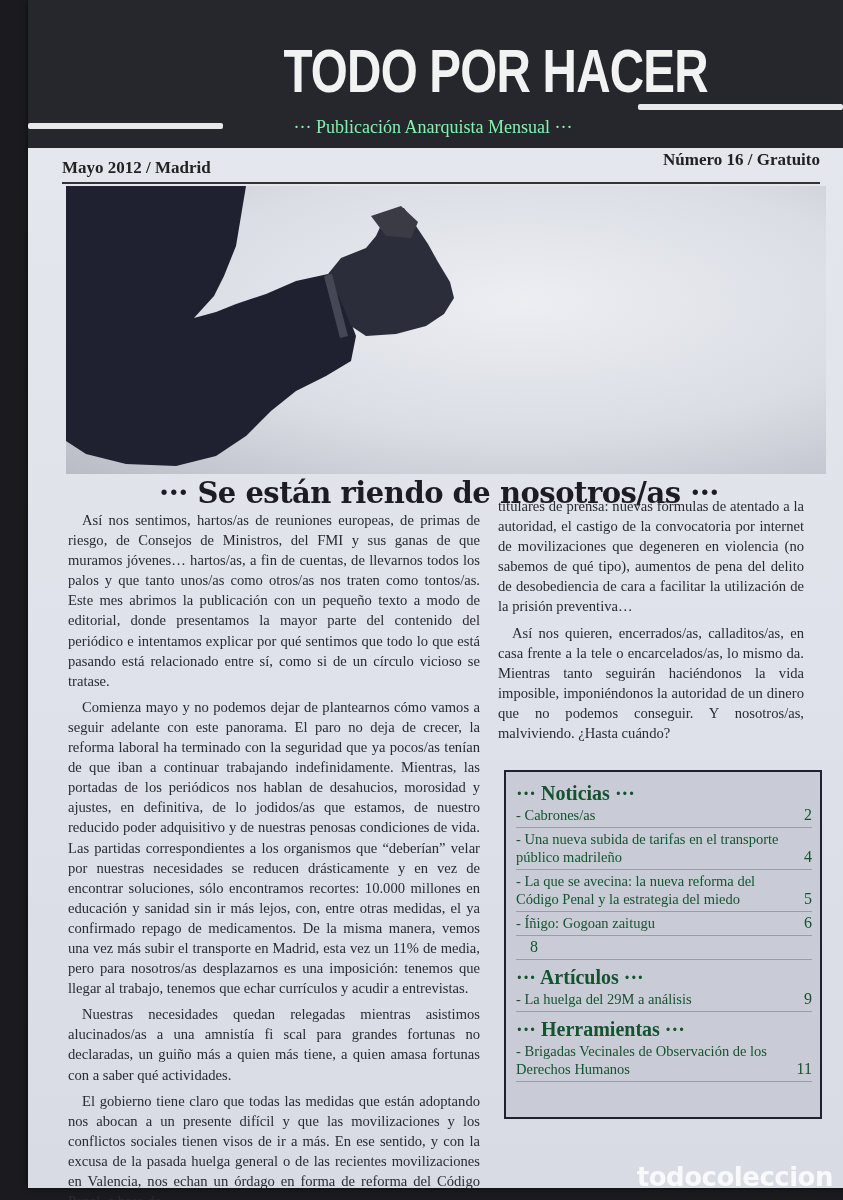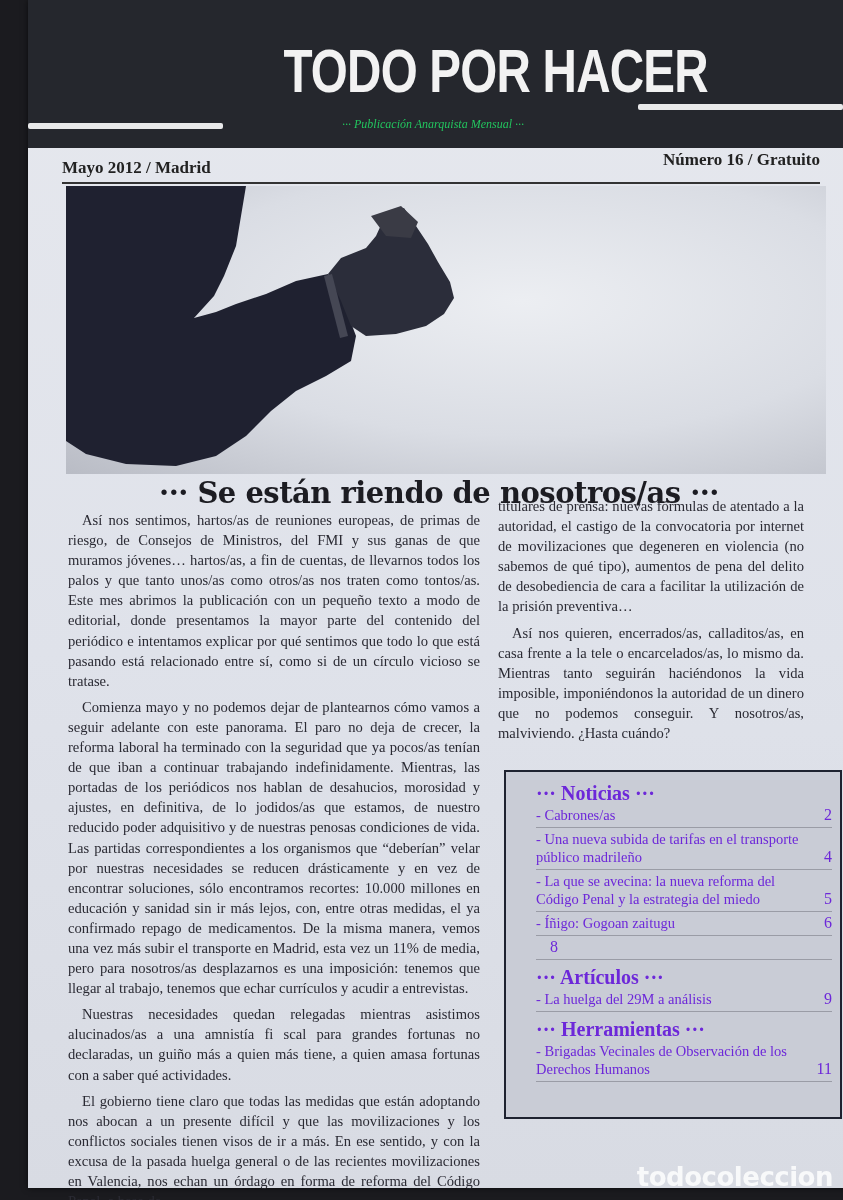--- a/index.html
+++ b/index.html
@@ -26,21 +26,21 @@
   .mast-line.right { left: 610px; width: 205px; top: 104px; }
   .mast-title {
     position: absolute; left: 212px; top: 36px; width: 395px; text-align: center;
     font-family: "Liberation Sans", "DejaVu Sans", sans-serif;
     font-weight: bold; font-size: 61px; letter-spacing: -1px; color: #f2f2f2;
     transform: scaleX(0.78); transform-origin: center;
     white-space: nowrap; line-height: 70px;
   }
   .mast-sub {
     position: absolute; left: 200px; top: 117px; width: 410px; text-align: center;
-    font-family: "Liberation Serif", serif; font-style: italic; font-size: 12px; color: #22c55e;
+    font-family: "Liberation Serif", serif; font-size: 18px; color: #86efac;
   }
   .dateline {
     position: absolute; left: 34px; top: 158px; font-size: 17px; font-weight: bold; color: #222;
   }
   .issue {
     position: absolute; right: 30px; top: 150px; font-size: 17px; font-weight: bold; color: #222;
   }
   .rule {
     position: absolute; left: 34px; top: 182px; width: 758px; height: 2px; background: #333;
   }
@@ -61,21 +61,21 @@
   .col {
     position: absolute; font-size: 14.6px; line-height: 20.1px; color: #2a2a33; text-align: justify;
   }
   .col p { margin: 0 16px 6px 0; text-indent: 14px; }
   .col-left { left: 40px; top: 510px; width: 428px; }
   .col-right { left: 470px; top: 496px; width: 322px; }
   
   .index-box {
     position: absolute; left: 476px; top: 770px; width: 314px; height: 345px;
     border: 2px solid #1e2230; background: #c9ccd6;
-    font-family: "Liberation Serif", serif; color: #6d28d9; padding-left: 20px;
+    font-family: "Liberation Serif", serif; color: #14532d;
   }
   .sec-title {
     font-weight: bold; font-size: 20px; padding: 10px 0 0 10px; line-height: 22px;
   }
   .sec-title.later { padding-top: 6px; }
   .idx-item {
     display: flex; align-items: flex-end; margin: 2px 8px 0 10px; font-size: 14.5px; line-height: 18px;
     border-bottom: 1px solid #9a9ca6; padding-bottom: 3px;
   }
   .idx-text { flex: 1; }

